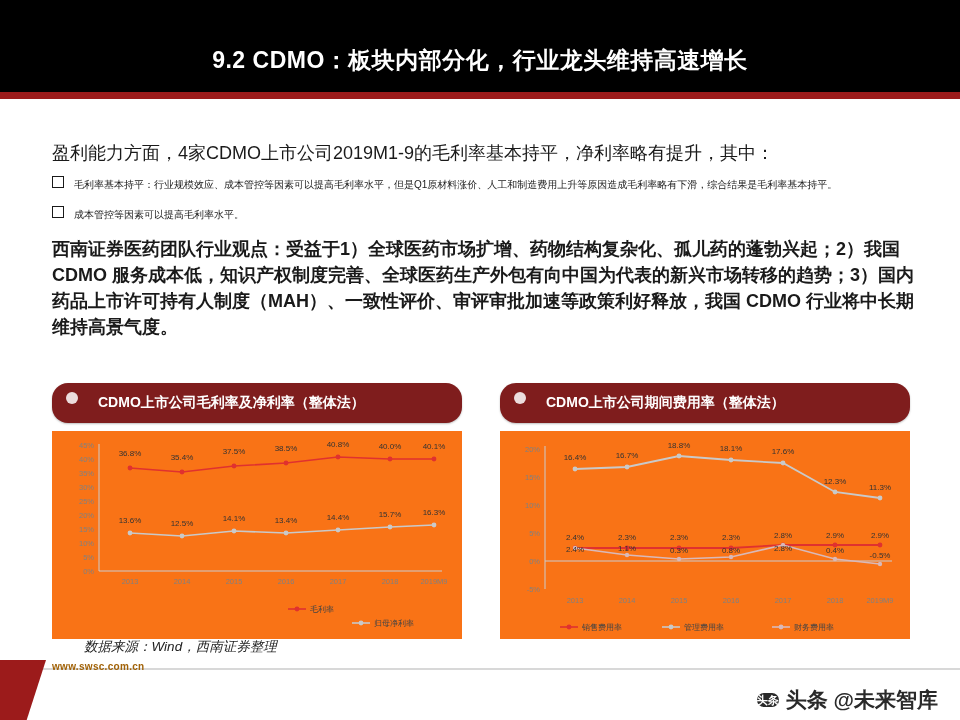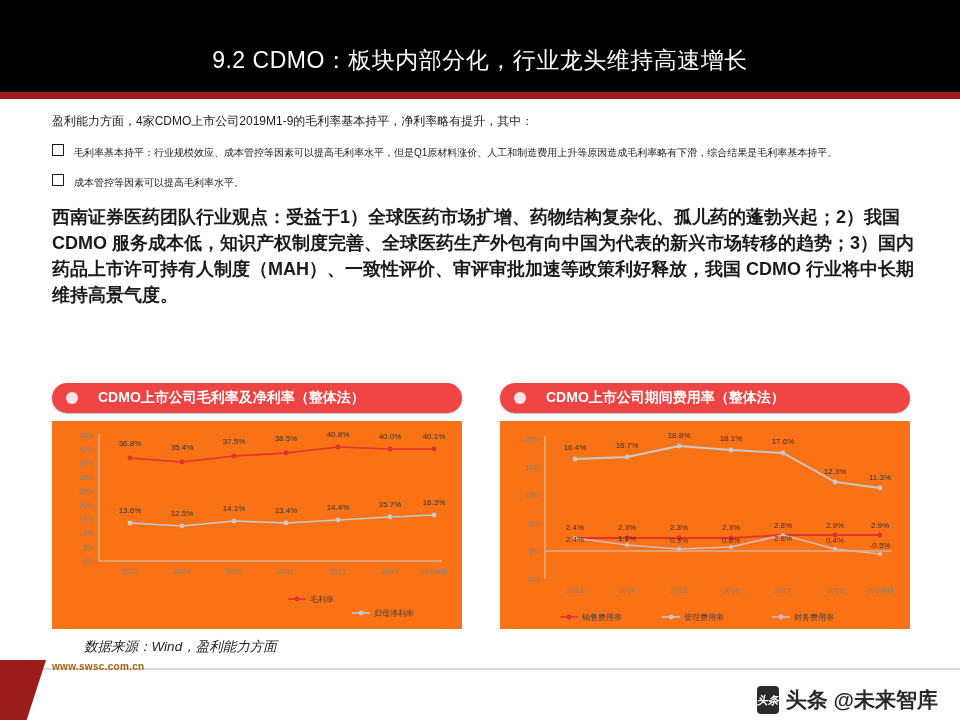--- a/index.html
+++ b/index.html
@@ -36,35 +36,36 @@
     height: 7px;
     background: #9c1b1b;
   }
   .header-title {
     position: absolute;
     left: 0; top: 45px;
     width: 960px;
     text-align: center;
     color: #ffffff;
     font-size: 23px;
-    font-weight: normal;
+    font-weight: bold;
     letter-spacing: 0.5px;
   }
   
   .body-wrap {
     position: absolute;
     left: 52px;
     top: 108px;
     width: 866px;
   }
   .lead {
-    font-size: 12px;
+    font-size: 18px;
     color: #1a1a1a;
     line-height: 26px;
     margin-bottom: 6px;
+    margin-top: 32px;
   }
   .bullet-row {
     display: flex;
     align-items: flex-start;
     margin-bottom: 4px;
   }
   .bullet-mark {
     width: 22px;
     flex: 0 0 22px;
     padding-top: 4px;
@@ -96,22 +97,22 @@
     position: absolute;
     top: 383px;
     width: 410px;
     height: 250px;
   }
   .chart-panel.left { left: 52px; }
   .chart-panel.right { left: 500px; }
 
   .panel-banner {
     position: relative;
-    height: 30px;
-    background: #ef4444;
+    height: 40px;
+    background: #7f1d1d;
     border-radius: 16px 16px 16px 16px;
     color: #ffffff;
     font-size: 14px;
     font-weight: bold;
     display: flex;
     align-items: center;
     padding-left: 46px;
     box-sizing: border-box;
     box-shadow: 0 1px 2px rgba(0,0,0,.25);
   }
@@ -173,30 +174,29 @@
   .watermark {
     position: absolute;
     right: 22px;
     top: 686px;
     display: flex;
     align-items: center;
     gap: 7px;
   }
   .watermark .wm-logo {
     width: 22px;
-    height: 28px;
-    border-radius: 4px;
+    height: 14px;
+    border-radius: 10px;
     background: #2a2a2a;
     color: #fff;
     font-size: 11px;
     display: flex;
     align-items: center;
     justify-content: center;
     font-weight: bold;
-    font-style: italic;
   }
   .watermark .wm-text {
     font-size: 21px;
     color: #2a2a2a;
     font-weight: bold;
   }
   
   text {
     font-family: "Liberation Sans", "DejaVu Sans", sans-serif;
   }
@@ -404,21 +404,21 @@
           <text x="184" y="199" font-size="8" fill="#444">管理费用率</text>
 
           <line x1="272" y1="196" x2="290" y2="196" stroke="#d9b9b9" stroke-width="1.6"></line>
           <circle cx="281" cy="196" r="2.4" fill="#d9b9b9"></circle>
           <text x="294" y="199" font-size="8" fill="#444">财务费用率</text>
         </g>
       </svg>
     </div>
   </div>
 
-  <div class="source-note">数据来源：Wind，盈利能力方面</div>
+  <div class="source-note">数据来源：Wind，西南证券整理</div>
   <div class="footer-rule"></div>
   <div class="footer-accent"></div>
   <div class="site-url">www.swsc.com.cn</div>
 
   <div class="watermark">
     <div class="wm-logo">头条</div>
     <div class="wm-text">头条 @未来智库</div>
   </div>
 
 </div>

